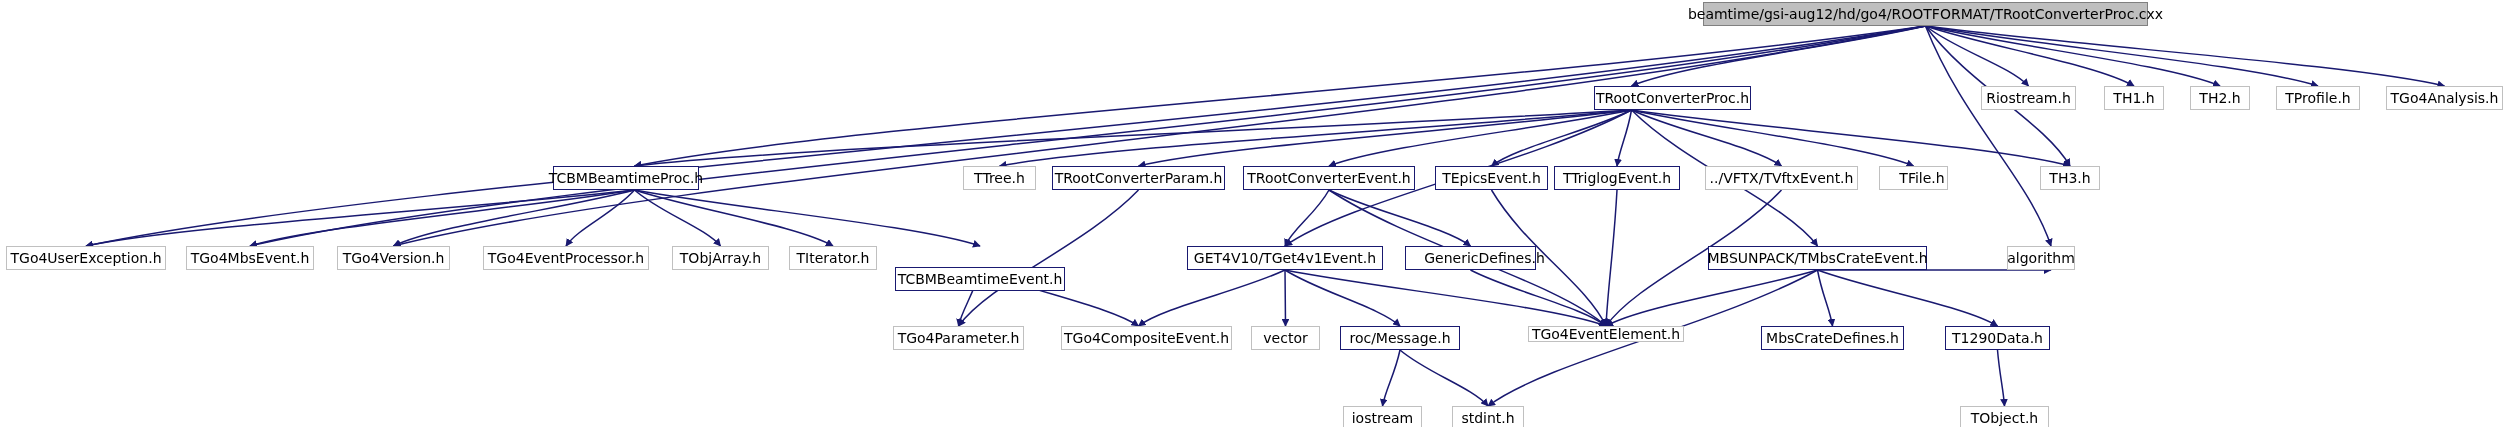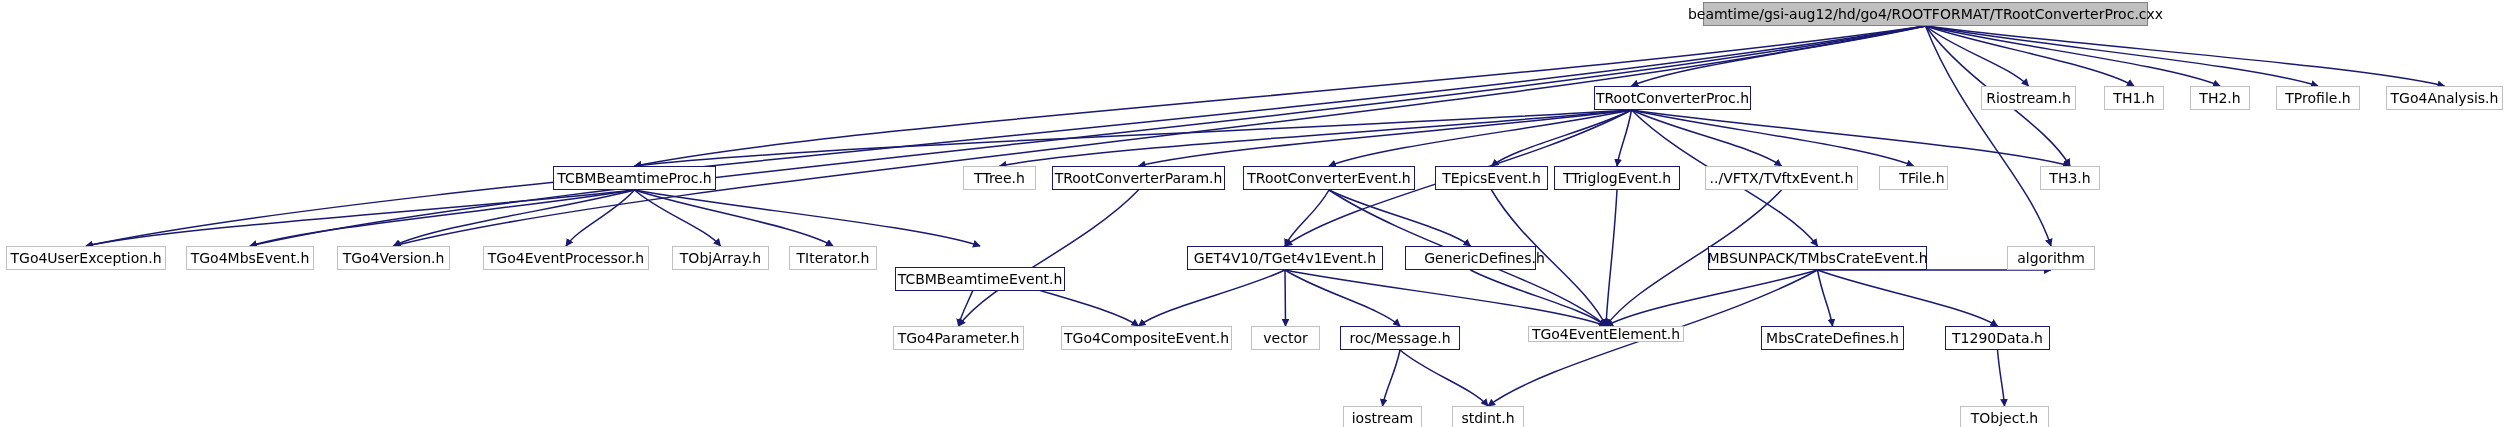--- a/index.html
+++ b/index.html
@@ -133,21 +133,21 @@
       </div>
       <div class="node weak" style="left: 2190px; top: 86px; width: 60px; height: 24px;">
         <span class="label">TH2.h</span>
       </div>
       <div class="node weak" style="left: 2276px; top: 86px; width: 84px; height: 24px;">
         <span class="label">TProfile.h</span>
       </div>
       <div class="node weak" style="left: 2386px; top: 86px; width: 117px; height: 24px;">
         <span class="label">TGo4Analysis.h</span>
       </div>
-      <div class="node strong" style="left: 553px; top: 166px; width: 163px; height: 24px;">
+      <div class="node strong" style="left: 553px; top: 166px; width: 146px; height: 24px;">
         <span class="label">TCBMBeamtimeProc.h</span>
       </div>
       <div class="node weak" style="left: 963px; top: 166px; width: 73px; height: 24px;">
         <span class="label">TTree.h</span>
       </div>
       <div class="node strong" style="left: 1052px; top: 166px; width: 173px; height: 24px;">
         <span class="label">TRootConverterParam.h</span>
       </div>
       <div class="node strong" style="left: 1243px; top: 166px; width: 172px; height: 24px;">
         <span class="label">TRootConverterEvent.h</span>
@@ -190,21 +190,21 @@
       </div>
       <div class="node strong" style="left: 1187px; top: 246px; width: 196px; height: 24px;">
         <span class="label">GET4V10/TGet4v1Event.h</span>
       </div>
       <div class="node strong" style="left: 1405px; top: 246px; width: 131px; height: 24px; padding-left: 28px;">
         <span class="label">GenericDefines.h</span>
       </div>
       <div class="node strong" style="left: 1708px; top: 246px; width: 219px; height: 24px;">
         <span class="label">MBSUNPACK/TMbsCrateEvent.h</span>
       </div>
-      <div class="node weak" style="left: 2007px; top: 246px; width: 88px; height: 24px;">
+      <div class="node weak" style="left: 2007px; top: 246px; width: 68px; height: 24px;">
         <span class="label">algorithm</span>
       </div>
       <div class="node weak" style="left: 893px; top: 326px; width: 131px; height: 24px;">
         <span class="label">TGo4Parameter.h</span>
       </div>
       <div class="node weak" style="left: 1061px; top: 326px; width: 171px; height: 24px;">
         <span class="label">TGo4CompositeEvent.h</span>
       </div>
       <div class="node weak" style="left: 1251px; top: 326px; width: 69px; height: 24px;">
         <span class="label">vector</span>

